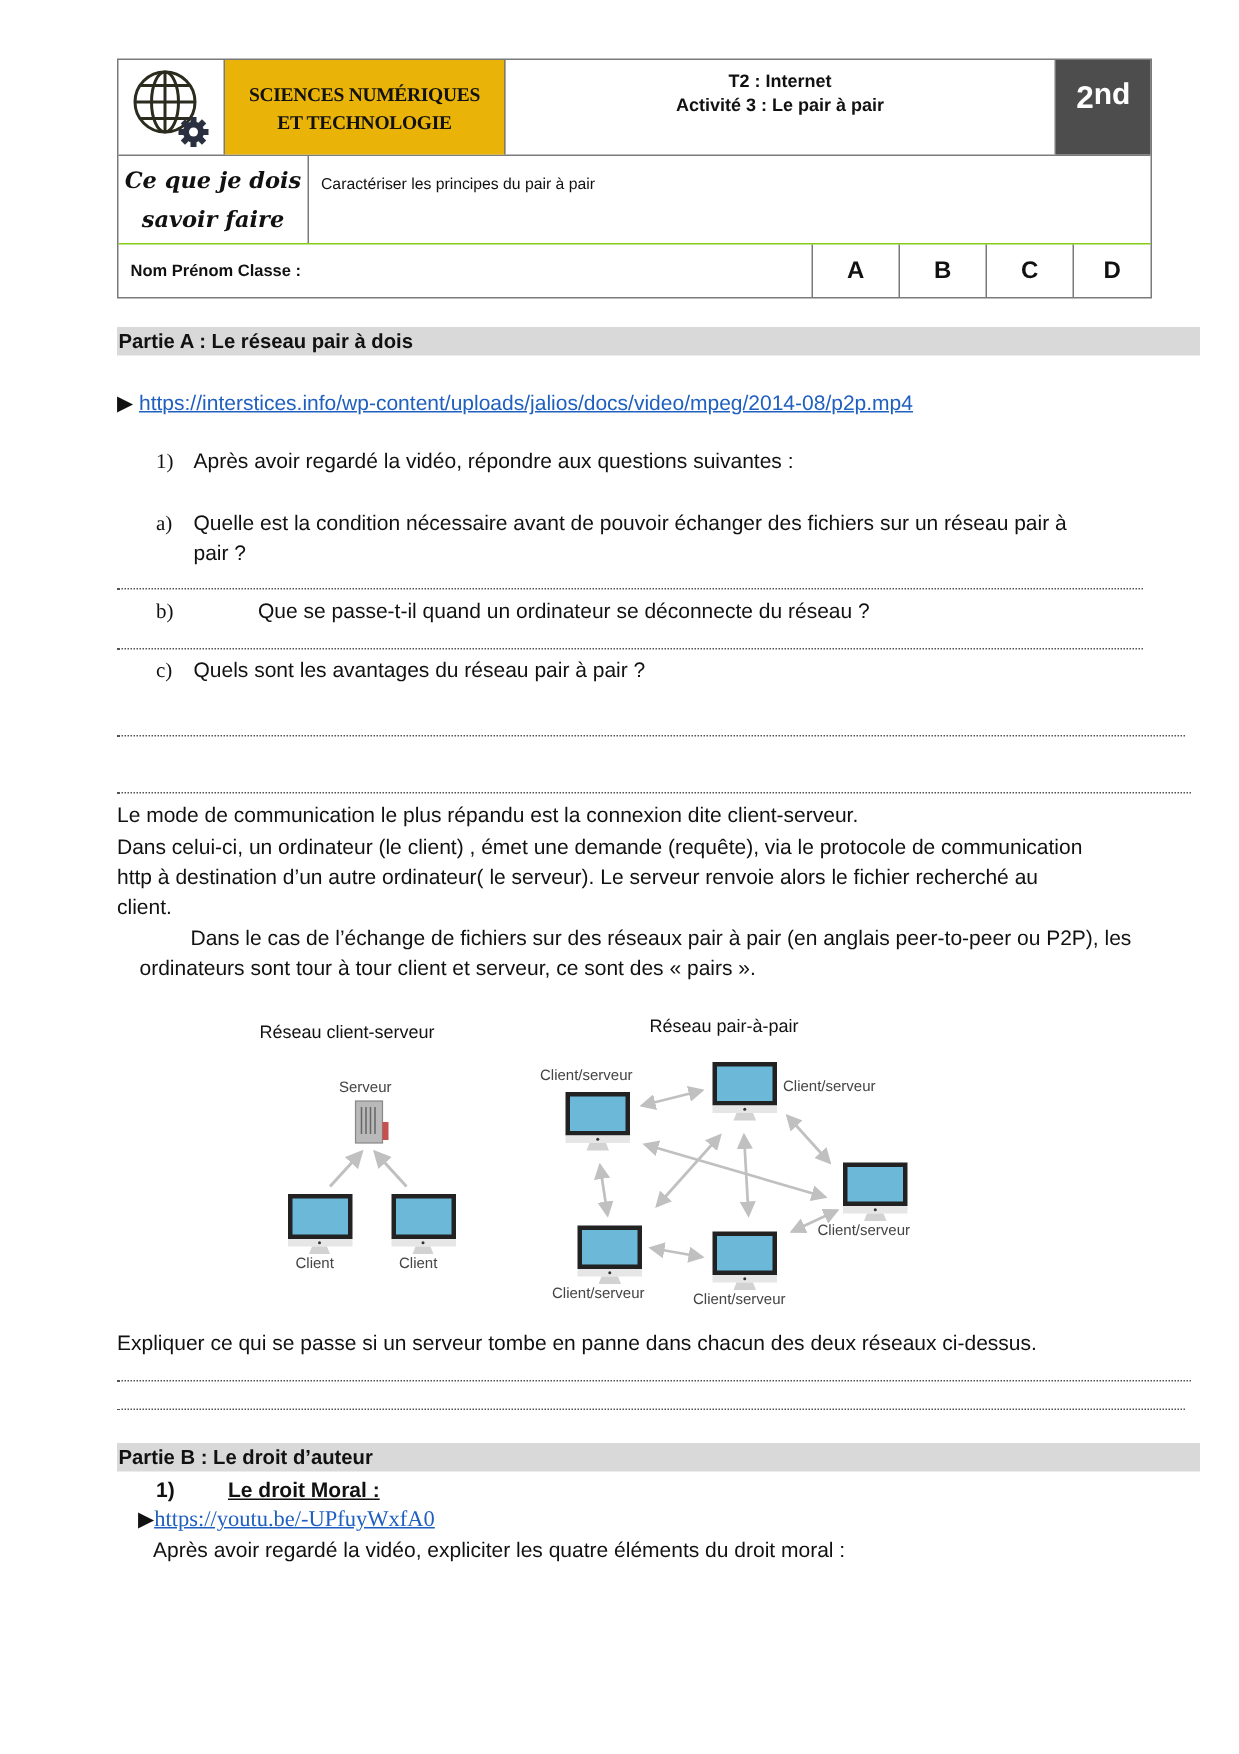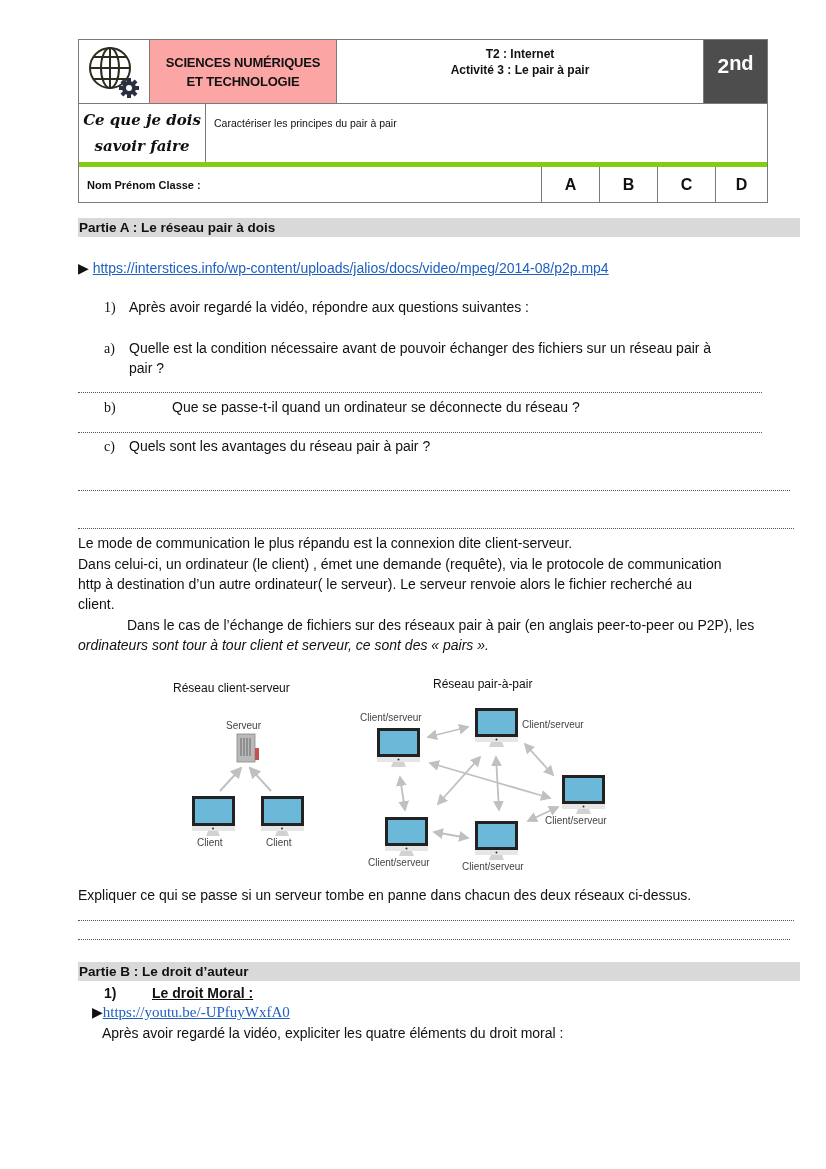--- a/index.html
+++ b/index.html
@@ -4,25 +4,25 @@
 <style>
   html, body { margin: 0; padding: 0; background: #ffffff; }
   body { width: 826px; height: 1169px; position: relative; overflow: hidden;
          font-family: "Liberation Sans", sans-serif; color: #111; }
   .abs { position: absolute; }
 
   
   .hdr { position: absolute; left: 78px; top: 39px; width: 690px; border: 1px solid #7a7a7a; box-sizing: border-box; }
   .row1 { display: flex; height: 63px; border-bottom: 1px solid #7a7a7a; }
   .c-logo { width: 70px; border-right: 1px solid #7a7a7a; display: flex; align-items: center; justify-content: center; }
-  .c-subject { width: 186px; background: #fca5a5; border-right: 1px solid #7a7a7a; display: flex; flex-direction: column; align-items: center; justify-content: center; font-weight: bold; font-size: 13px; line-height: 19px; text-align: center; letter-spacing: -0.2px; }
+  .c-subject { width: 186px; background: #eab308; border-right: 1px solid #7a7a7a; display: flex; flex-direction: column; align-items: center; justify-content: center; font-weight: bold; font-size: 13px; line-height: 19px; text-align: center; letter-spacing: -0.2px; font-family: Liberation Serif, serif; }
   .c-title { flex: 1; border-right: 1px solid #7a7a7a; text-align: center; font-weight: bold; font-size: 12px; line-height: 16px; padding-top: 6px; }
   .c-level { width: 63px; background: #4d4d4d; color: #fff; font-weight: bold; font-size: 21px; display: flex; justify-content: center; padding-top: 14px; box-sizing: border-box; }
   .c-level sup { font-size: 20px; position: relative; top: -2px; }
-  .row2 { display: flex; height: 58px; border-bottom: 5px solid #84cc16; }
+  .row2 { display: flex; height: 58px; border-bottom: 1px solid #84cc16; }
   .c-script { width: 127px; border-right: 1px solid #7a7a7a; font-family: "DejaVu Serif", serif; font-style: italic; font-weight: bold; font-size: 15px; line-height: 26px; text-align: center; padding-top: 3px; box-sizing: border-box; }
   .c-goals { flex: 1; font-size: 10.5px; line-height: 20px; padding: 9px 0 0 8px; }
   .row3 { display: flex; height: 35px; }
   .c-name { flex: 1; font-weight: bold; font-size: 11px; display: flex; align-items: center; padding-left: 8px; border-right: 1px solid #7a7a7a; }
   .c-grade { width: 57px; border-right: 1px solid #7a7a7a; font-weight: bold; font-size: 16px; display: flex; align-items: center; justify-content: center; }
   .c-grade:nth-child(3) { width: 57px; }
   .c-grade:last-child { border-right: none; width: 51px; }
 
   .section-bar { position: absolute; left: 78px; width: 722px; height: 19px; background: #d9d9d9; font-weight: bold; font-size: 13.5px; line-height: 19px; padding-left: 1px; box-sizing: border-box; }
   .txt { position: absolute; font-size: 14px; line-height: 20px; white-space: nowrap; }
@@ -120,21 +120,21 @@
   <span style="position:absolute; left:25px;">Quels sont les avantages du réseau pair à pair ?</span>
 </div>
 <div class="dots" style="left:78px; top:490px; width:712px;"></div>
 <div class="dots" style="left:78px; top:528px; width:716px;"></div>
 
 <div class="txt" style="left:78px; top:533px;">Le mode de communication le plus répandu est la connexion dite client-serveur.</div>
 <div class="txt" style="left:78px; top:554px;">Dans celui-ci, un ordinateur (le client) , émet une demande (requête), via le protocole de communication</div>
 <div class="txt" style="left:78px; top:574px;">http à destination d’un autre ordinateur( le serveur). Le serveur renvoie alors le fichier recherché  au</div>
 <div class="txt" style="left:78px; top:594px;">client.</div>
 <div class="txt" style="left:127px; top:615px;">Dans le cas de l’échange de fichiers sur des réseaux pair à pair (en anglais peer-to-peer ou P2P), les</div>
-<div class="txt" style="left:78px; top:635px;font-style:italic;">ordinateurs sont tour à tour client et serveur, ce sont des « pairs ».</div>
+<div class="txt" style="left:93px; top:635px;">ordinateurs sont tour à tour client et serveur, ce sont des « pairs ».</div>
 
 <div class="diagram-title" style="left:173px; top:681px;">Réseau client-serveur</div>
 <div class="dlabel" style="left:226px; top:720px;">Serveur</div>
 <div class="dlabel" style="left:197px; top:837px;">Client</div>
 <div class="dlabel" style="left:266px; top:837px;">Client</div>
 
 <svg class="abs" style="left:160px; top:670px;" width="200" height="200" viewBox="0 0 200 200">
   <defs>
     <marker id="ah" markerWidth="6" markerHeight="6" refX="5" refY="3" orient="auto">
       <path d="M0,0 L6,3 L0,6 Z" fill="#c0c0c0"></path>

